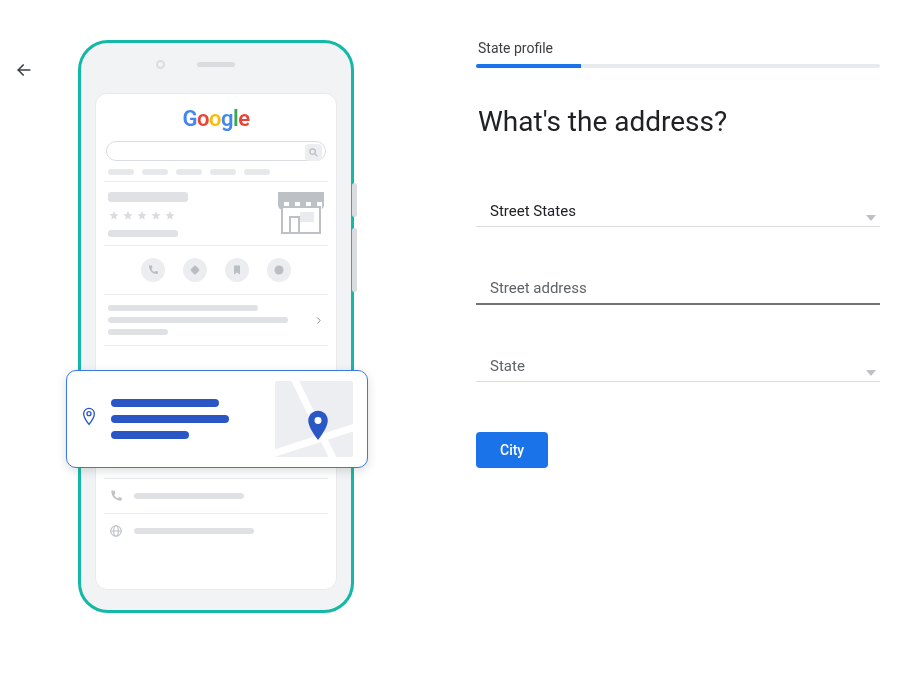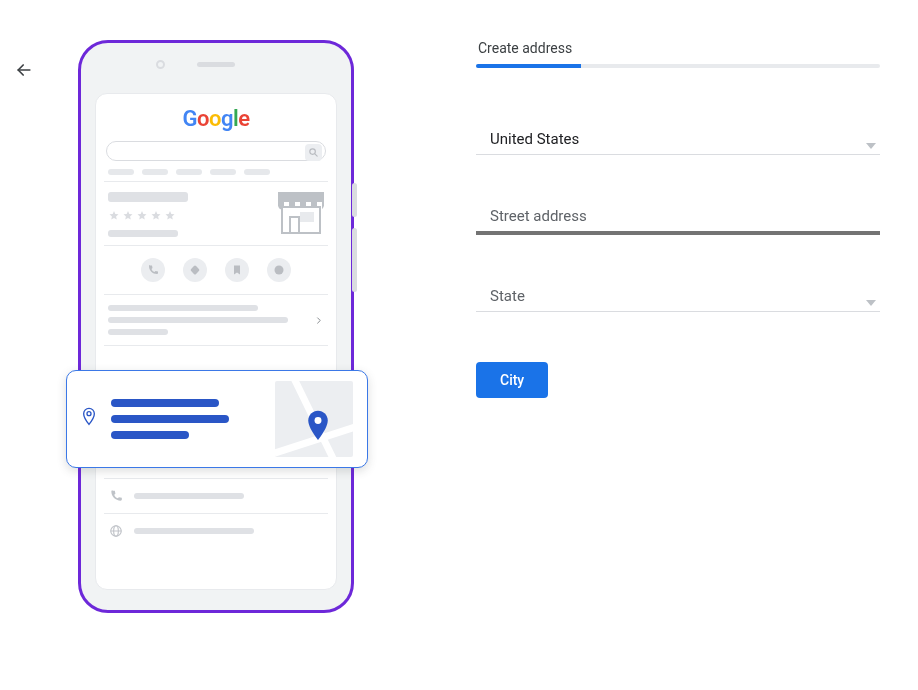--- a/index.html
+++ b/index.html
@@ -4,21 +4,21 @@
 <style>
   * { box-sizing: border-box; }
   html, body { margin: 0; padding: 0; font-family: 'Google Sans', Roboto, Arial, sans-serif; background: #fff; color: #202124; }
   body { width: 918px; height: 690px; position: relative; overflow: hidden; }
 
   .back-btn { position: absolute; left: 12px; top: 58px; width: 24px; height: 24px; cursor: pointer; display:flex; align-items:center; justify-content:center; border-radius: 50%; }
 
   
   .illus-wrap { position: absolute; left: 78px; top: 40px; width: 295px; height: 580px; }
 
-  .phone { position: absolute; left: 0; top: 0; width: 276px; height: 573px; border: 3px solid #6d28d9; border-radius: 30px; background: #f1f3f4; }
+  .phone { position: absolute; left: 0; top: 0; width: 276px; height: 573px; border: 3px solid #14b8a6; border-radius: 30px; background: #f1f3f4; }
   .phone-speaker { position:absolute; left:50%; top:19px; transform:translateX(-50%); width:38px; height:5px; background:#dadce0; border-radius:3px; }
   .phone-cam { position:absolute; left:calc(50% - 60px); top:17px; width:9px; height:9px; border:2px solid #dadce0; border-radius:50%; }
   .phone-btn-top { position:absolute; right:-6px; top:140px; width:5px; height:34px; background:#dadce0; border-radius:3px; }
   .phone-btn-mid { position:absolute; right:-6px; top:185px; width:5px; height:64px; background:#dadce0; border-radius:3px; }
 
   .screen { position:absolute; left:14px; top:50px; right:14px; bottom:20px; background:#fff; border-radius:12px; border:1px solid #e8eaed; overflow:hidden; }
   .g-logo { text-align:center; margin-top:12px; font-weight:600; font-size:22px; letter-spacing:-0.5px; }
   .g-logo span:nth-child(1){color:#4285F4;}
   .g-logo span:nth-child(2){color:#EA4335;}
   .g-logo span:nth-child(3){color:#FBBC04;}
@@ -83,21 +83,21 @@
   .step-label { font-size:14px; color:#3c4043; margin:0 0 8px 2px; }
   .progress-shell { width:100%; height:4px; background:#e8eaed; border-radius:2px; overflow:hidden; }
   .progress-fill { height:100%; width:26%; background:#1a73e8; }
   .headline { font-size:28px; font-weight:400; color:#202124; margin:36px 0 0 2px; line-height:1.3; }
 
   .fields { margin-top:56px; }
   .field { position:relative; margin-bottom:46px; }
   .field.half-row { display:flex; gap:32px; margin-bottom:46px; }
   .field.half-row .field { margin-bottom:0; flex:1; }
 
-  .mat-input { width:100%; border:none; border-bottom:4px solid #737373; font-size:15px; padding:6px 0 6px 14px; background:transparent; outline:none; color:#be185d; font-family:inherit; }
+  .mat-input { width:100%; border:none; border-bottom:2px solid #737373; font-size:15px; padding:6px 0 6px 14px; background:transparent; outline:none; color:#be185d; font-family:inherit; }
   .mat-input::placeholder { color:#5f6368; }
   .mat-select-val { font-size:15px; color:#202124; padding:6px 0 6px 14px; border-bottom:1px solid #dadce0; cursor:pointer; }
   .mat-select-placeholder { font-size:15px; color:#5f6368; padding:6px 0 6px 14px; border-bottom:1px solid #dadce0; cursor:pointer; }
   .drop-caret { position:absolute; right:4px; top:10px; }
   .drop-caret svg { width:10px; height:6px; }
 
   .next-btn { margin-top:4px; background:#1a73e8; color:#fff; border:none; border-radius:4px; font-size:14px; font-weight:500; padding:10px 24px; cursor:pointer; font-family:inherit; }
 </style>
 </head>
 <body>
@@ -268,28 +268,29 @@
         <svg viewBox="0 0 24 30">
             <path d="M12 1C7 1 3 5 3 10c0 7 9 18 9 18s9-11 9-18c0-5-4-9-9-9z"></path>
             <circle cx="12" cy="10" r="3.2" fill="#fff"></circle>
           </svg>
       </div>
     </div>
   </div>
 </div>
 
 <div class="form-col">
-  <div class="step-label">Create address</div>
+  <div class="step-label">State profile</div>
   <div class="progress-shell">
     <div class="progress-fill" style="width: 26%;"></div>
   </div>
+  <h1 class="headline">What's the address?</h1>
 
   <div class="fields">
     <div class="field">
-      <div class="mat-select-val">United States</div>
+      <div class="mat-select-val">Street States</div>
       <div class="drop-caret">
         <svg viewBox="0 0 10 6">
             <path d="M0 0l5 6 5-6z" fill="#bdc1c6"></path>
           </svg>
       </div>
     </div>
 
     <div class="field">
       <input class="mat-input" type="text" placeholder="Street address" style="">
     </div>

